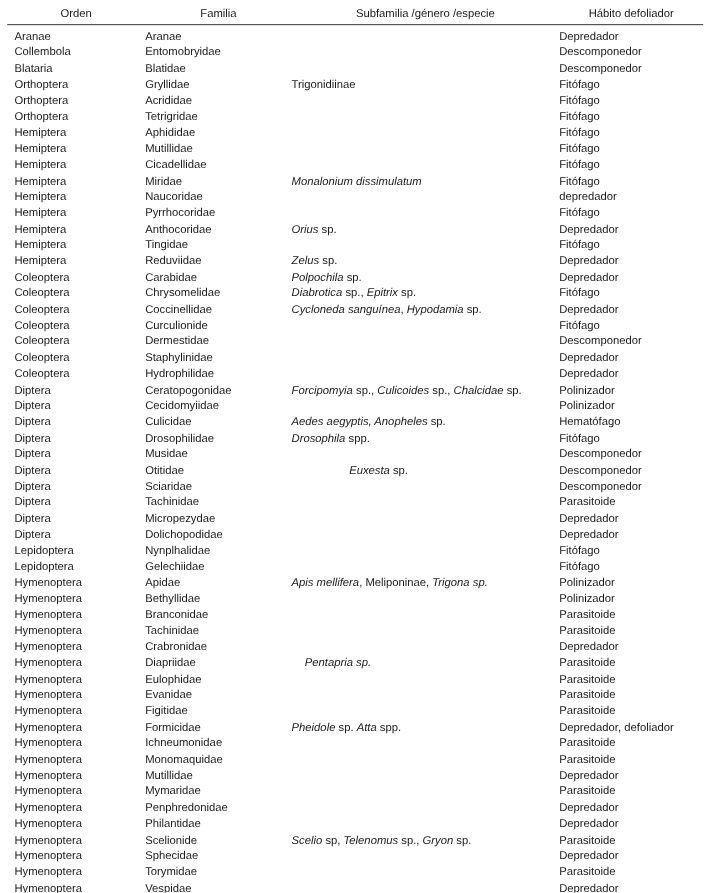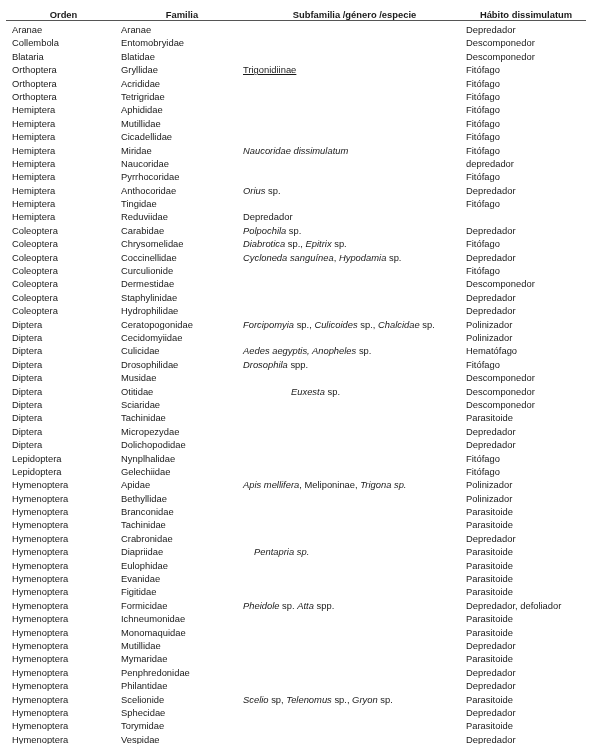--- a/index.html
+++ b/index.html
@@ -6,23 +6,22 @@
     body {
       width: 602px; height: 744px; overflow: hidden;
       font-family: "Liberation Sans", sans-serif;
       font-size: 9.4px; color: #1a1a1a;
       position: relative;
     }
     #tbl {
       position: absolute; left: 6px; top: 0; width: 580px;
     }
     .hdr {
-      display: flex; height: 20px; align-items: flex-end;
+      display: flex; height: 20px; align-items: center;
       border-bottom: 1px solid #555;
-      font-weight: bold;
     }
     .hdr > div { text-align: center; }
     .row { display: flex; height: 13.4px; line-height: 13.4px; white-space: nowrap; }
     .c1 { width: 115px; padding-left: 6px; box-sizing: border-box; }
     .c2 { width: 122px; padding-left: 0px; box-sizing: border-box; }
     .c3 { width: 223px; box-sizing: border-box; }
     .c4 { width: 120px; box-sizing: border-box; }
     .hdr .c1 { padding-left: 0; }
     .hdr .c2 { text-align: center; }
     .hdr .c3 { text-align: center; }
@@ -31,21 +30,21 @@
     i { font-style: italic; }
   </style>
 </head>
 <body>
 
 <div id="tbl">
   <div class="hdr">
     <div class="c1">Orden</div>
     <div class="c2">Familia</div>
     <div class="c3">Subfamilia /género /especie</div>
-    <div class="c4">Hábito dissimulatum</div>
+    <div class="c4">Hábito defoliador</div>
   </div>
   <div class="body" id="tbody">
       <div class="row">
         <div class="c1">Aranae</div>
         <div class="c2">Aranae</div>
         <div class="c3"></div>
         <div class="c4">Depredador</div>
       </div>
       <div class="row">
         <div class="c1">Collembola</div>
@@ -55,21 +54,21 @@
       </div>
       <div class="row">
         <div class="c1">Blataria</div>
         <div class="c2">Blatidae</div>
         <div class="c3"></div>
         <div class="c4">Descomponedor</div>
       </div>
       <div class="row">
         <div class="c1">Orthoptera</div>
         <div class="c2">Gryllidae</div>
-        <div class="c3"><span style="white-space: pre; text-decoration: underline;">Trigonidiinae</span></div>
+        <div class="c3"><span style="white-space: pre;">Trigonidiinae</span></div>
         <div class="c4">Fitófago</div>
       </div>
       <div class="row">
         <div class="c1">Orthoptera</div>
         <div class="c2">Acrididae</div>
         <div class="c3"></div>
         <div class="c4">Fitófago</div>
       </div>
       <div class="row">
         <div class="c1">Orthoptera</div>
@@ -91,21 +90,21 @@
       </div>
       <div class="row">
         <div class="c1">Hemiptera</div>
         <div class="c2">Cicadellidae</div>
         <div class="c3"></div>
         <div class="c4">Fitófago</div>
       </div>
       <div class="row">
         <div class="c1">Hemiptera</div>
         <div class="c2">Miridae</div>
-        <div class="c3"><i style="white-space: pre;">Naucoridae dissimulatum</i></div>
+        <div class="c3"><i style="white-space: pre;">Monalonium dissimulatum</i></div>
         <div class="c4">Fitófago</div>
       </div>
       <div class="row">
         <div class="c1">Hemiptera</div>
         <div class="c2">Naucoridae</div>
         <div class="c3"></div>
         <div class="c4">depredador</div>
       </div>
       <div class="row">
         <div class="c1">Hemiptera</div>
@@ -121,20 +120,21 @@
       </div>
       <div class="row">
         <div class="c1">Hemiptera</div>
         <div class="c2">Tingidae</div>
         <div class="c3"></div>
         <div class="c4">Fitófago</div>
       </div>
       <div class="row">
         <div class="c1">Hemiptera</div>
         <div class="c2">Reduviidae</div>
+        <div class="c3"><i style="white-space: pre;">Zelus</i><span style="white-space: pre;"> sp.</span></div>
         <div class="c4">Depredador</div>
       </div>
       <div class="row">
         <div class="c1">Coleoptera</div>
         <div class="c2">Carabidae</div>
         <div class="c3"><i style="white-space: pre;">Polpochila</i><span style="white-space: pre;"> sp.</span></div>
         <div class="c4">Depredador</div>
       </div>
       <div class="row">
         <div class="c1">Coleoptera</div>

